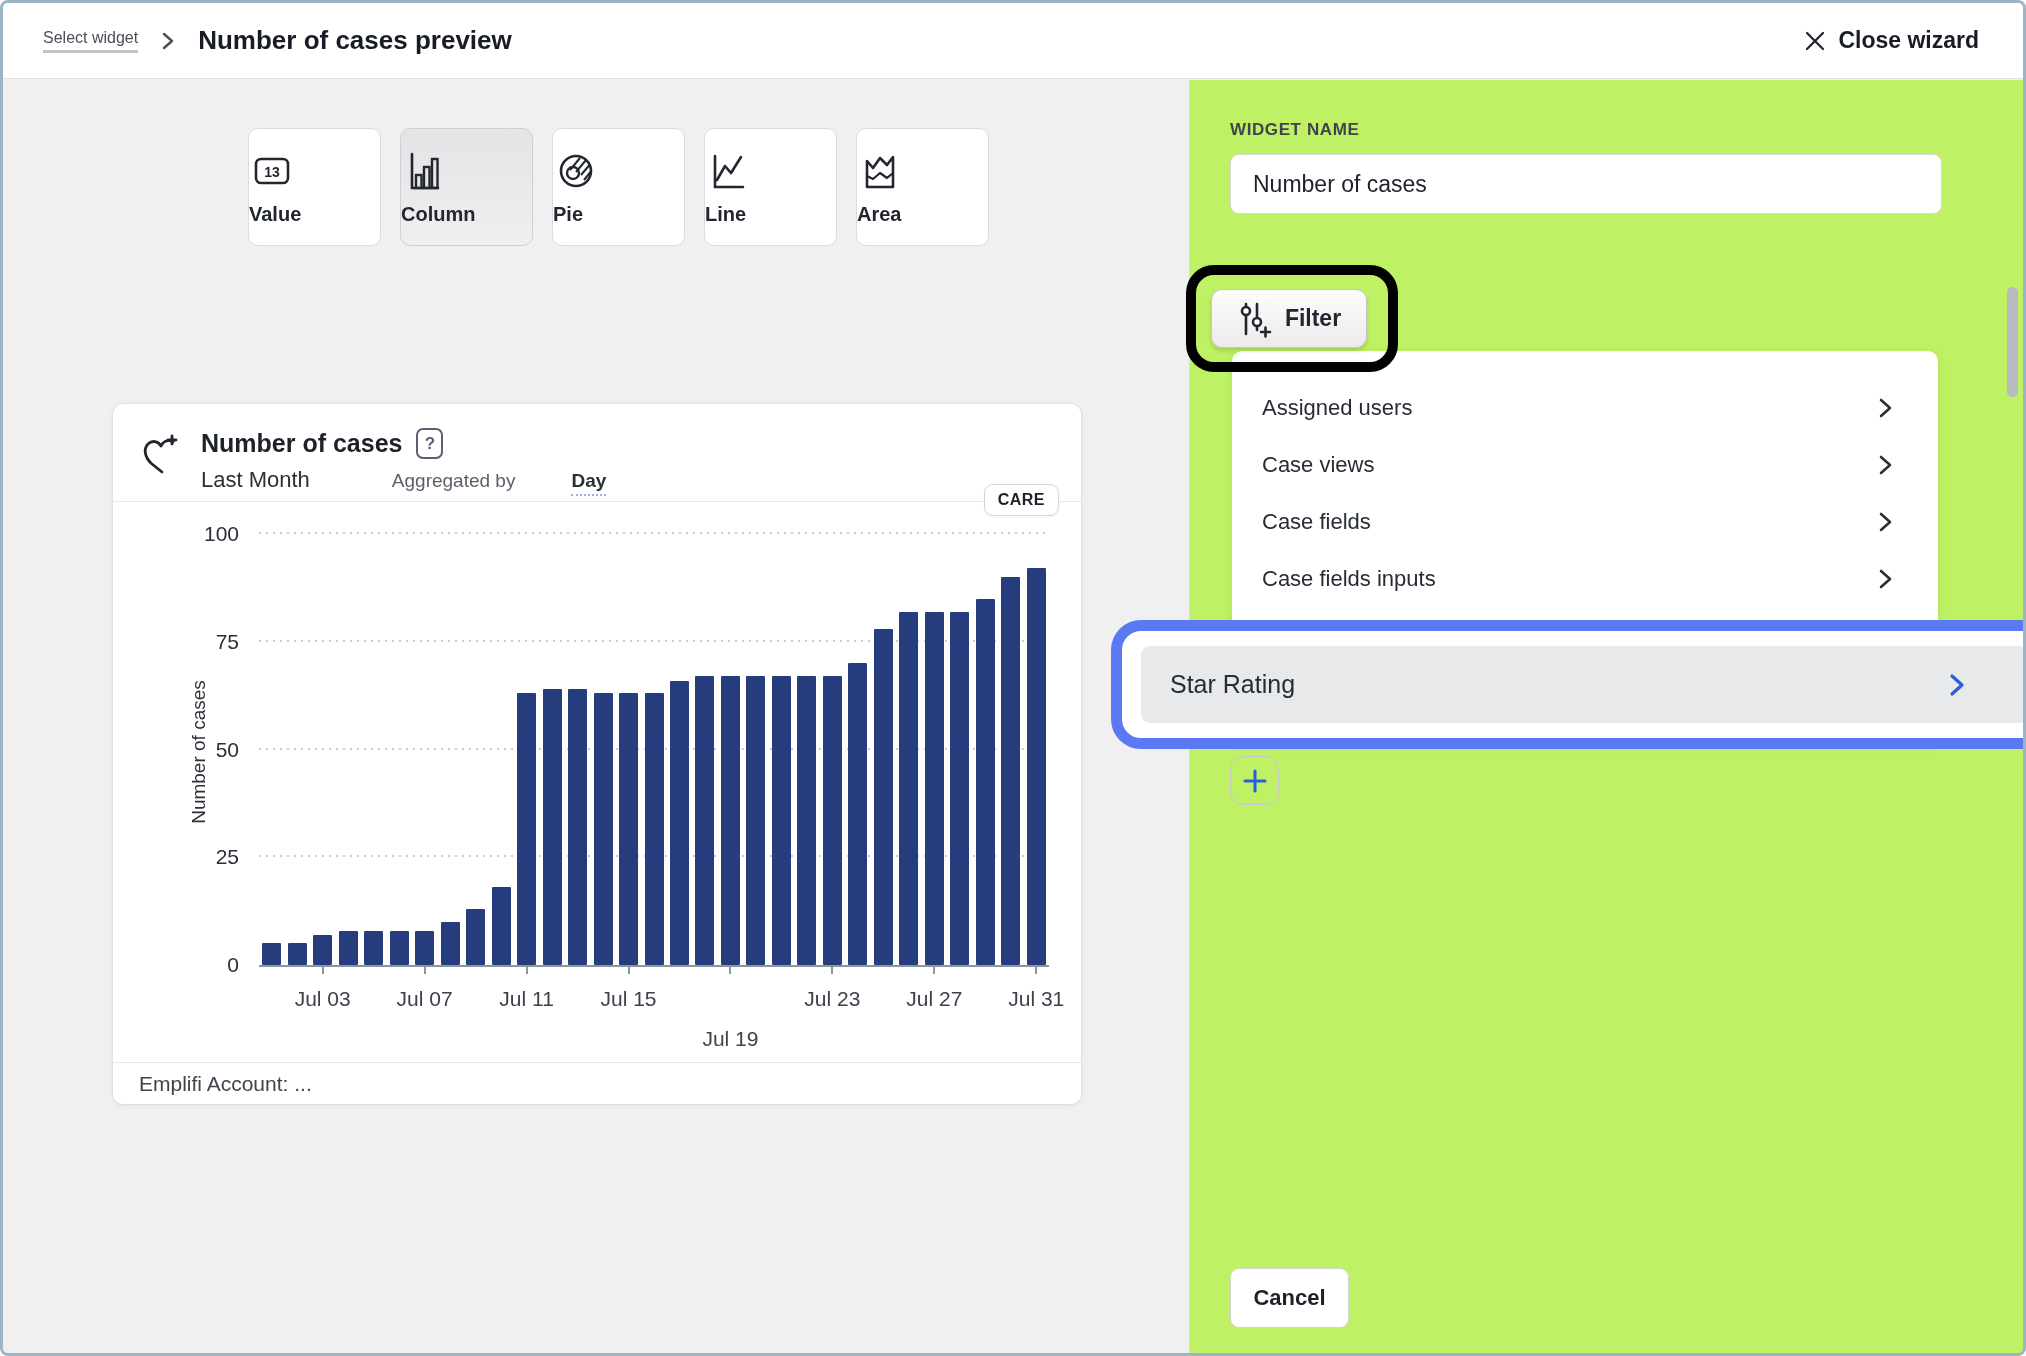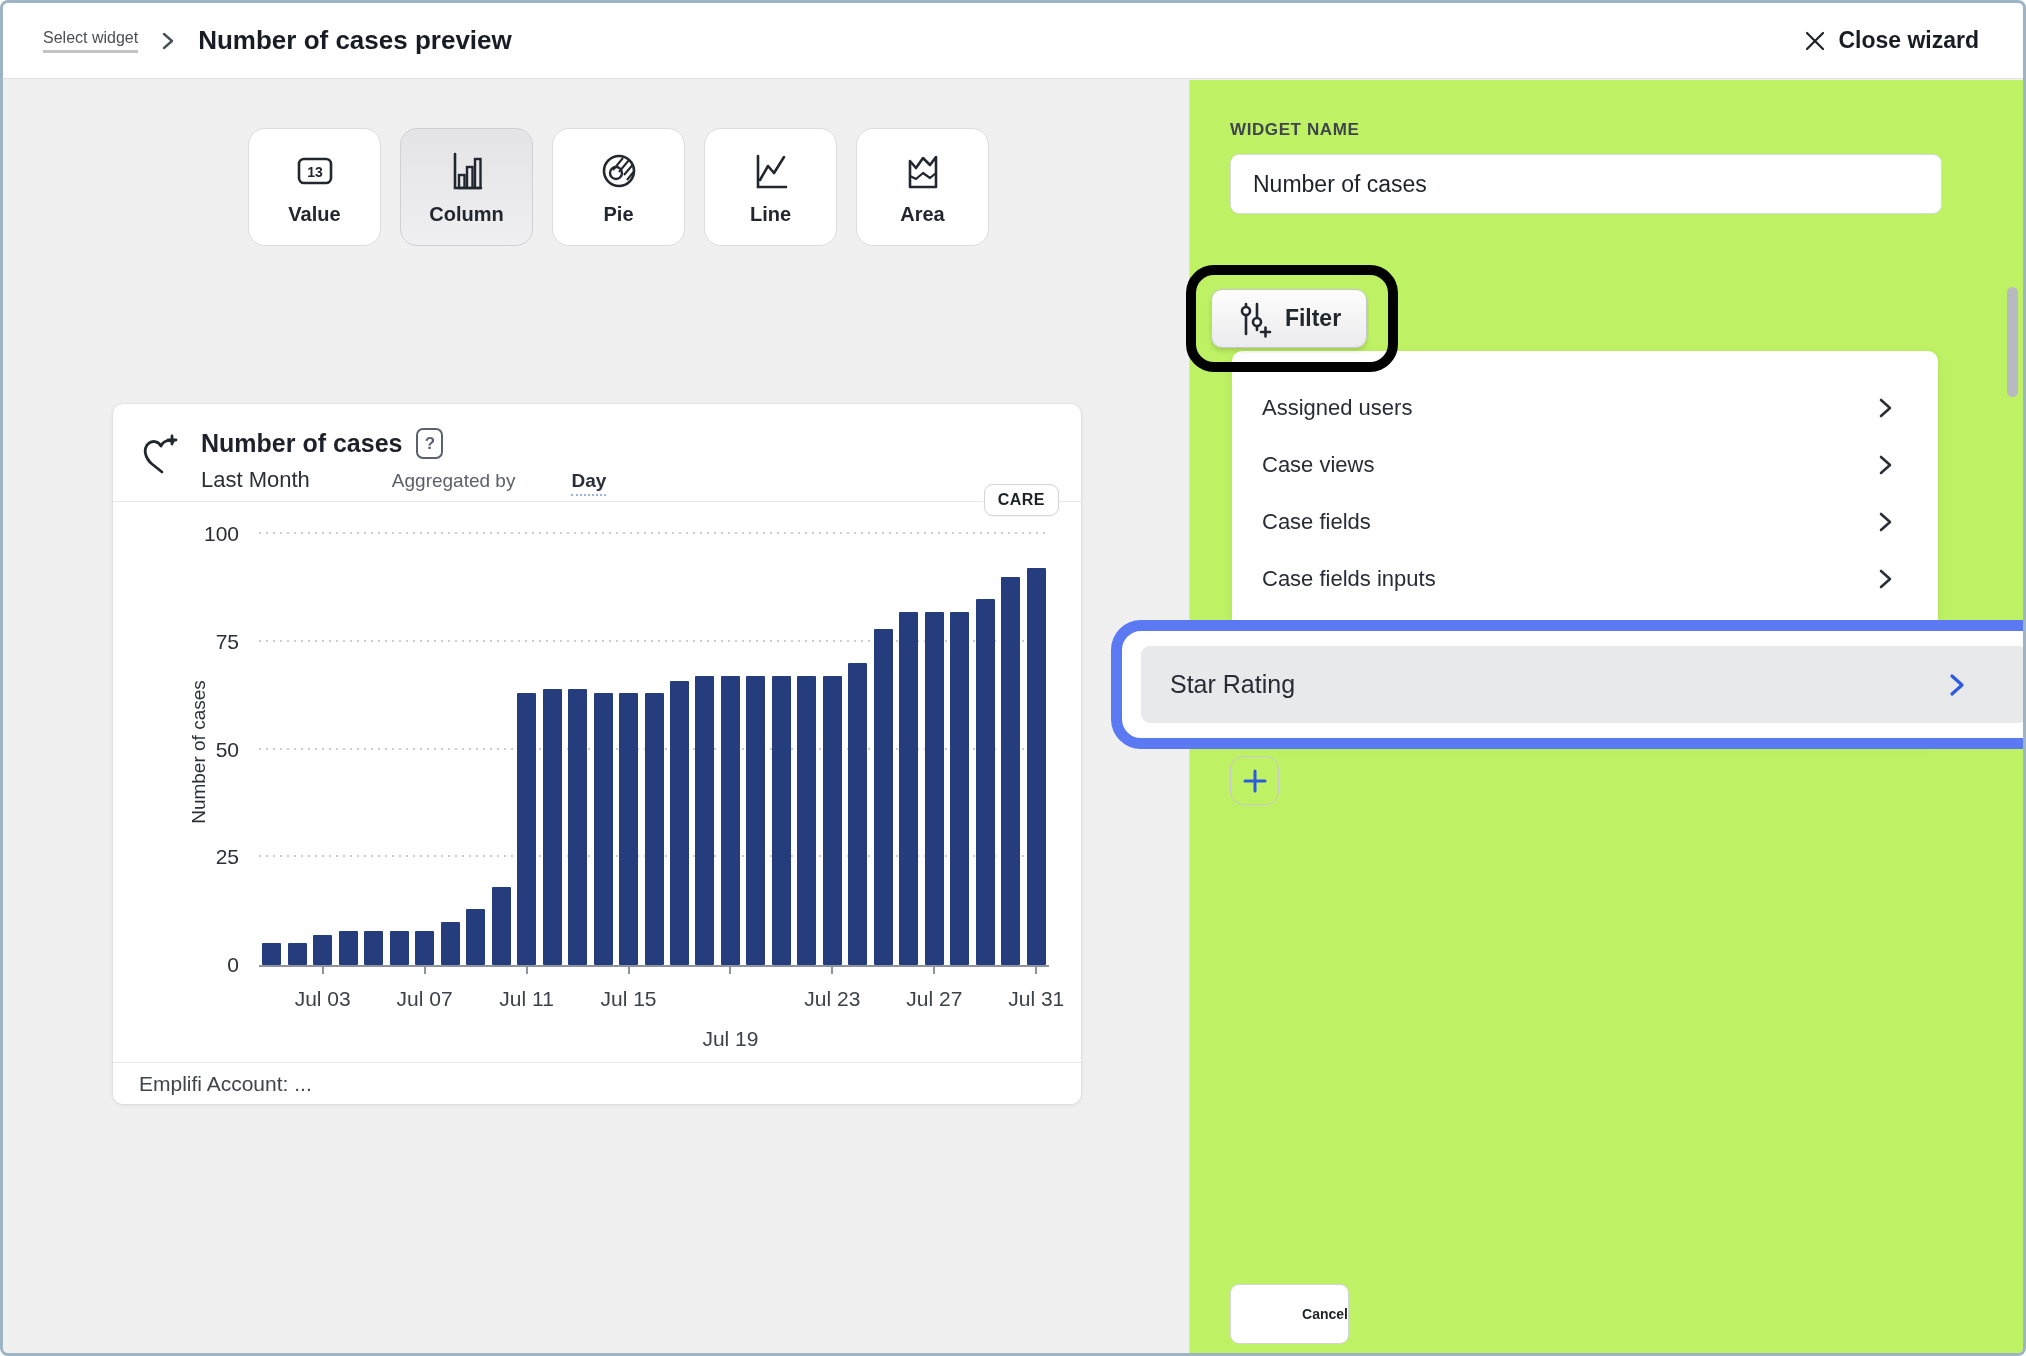--- a/index.html
+++ b/index.html
@@ -28,21 +28,21 @@
     margin-left:auto; display:flex; align-items:center; gap:12px;
     font-size:23px; font-weight:bold; color:#181c24; cursor:pointer;
   }
 
   
   .left-area { position:absolute; top:77px; left:0; width:1186px; bottom:0; background:#f0f0f1; }
 
   .type-row { position:absolute; left:245px; top:48px; display:flex; gap:19px; }
   .type-btn {
     width:133px; height:118px; background:#fff; border:1px solid #dcdce0;
-    border-radius:17px; display:flex; flex-direction:column; align-items:center;
+    border-radius:10px; display:flex; flex-direction:column; 
     justify-content:center; gap:10px; cursor:pointer;
   }
   .type-btn.selected {
     background:linear-gradient(#e4e4e7,#efeff1);
     border-color:#cfcfd4;
   }
   .type-btn .t-label { font-size:20px; font-weight:bold; color:#22262e; }
   .type-btn svg { display:block; }
 
   
@@ -162,23 +162,23 @@
   .star-row .s-chev { position:absolute; right:62px; display:flex; }
 
   .add-btn {
     position:absolute; left:40px; top:676px; width:49px; height:49px;
     border:1px solid #c7c7cc; border-radius:13px; background:transparent;
     display:flex; align-items:center; justify-content:center; cursor:pointer;
   }
 
   .panel-actions { position:absolute; left:40px; right:88px; top:1188px; height:60px; }
   .cancel-btn {
-    position:absolute; left:0; top:16px; width:119px; height:60px;
+    position:absolute; left:0; top:0; width:119px; height:60px;
     background:#fff; border:1px solid #d4d4d8; border-radius:9px;
-    font-family:"Liberation Sans",sans-serif; font-size:14px; font-weight:bold; color:#1d212a; cursor:pointer;text-align:right;
+    font-family:"Liberation Sans",sans-serif; font-size:22px; font-weight:bold; color:#1d212a; cursor:pointer;
   }
   .create-btn {
     position:absolute; right:0; top:0; width:196px; height:60px;
     background:#2b5ce4; border:none; border-radius:9px;
     font-family:"Liberation Sans",sans-serif; font-size:22px; font-weight:bold; color:#fff; cursor:pointer;
   }
 </style>
 </head>
 <body>
 

